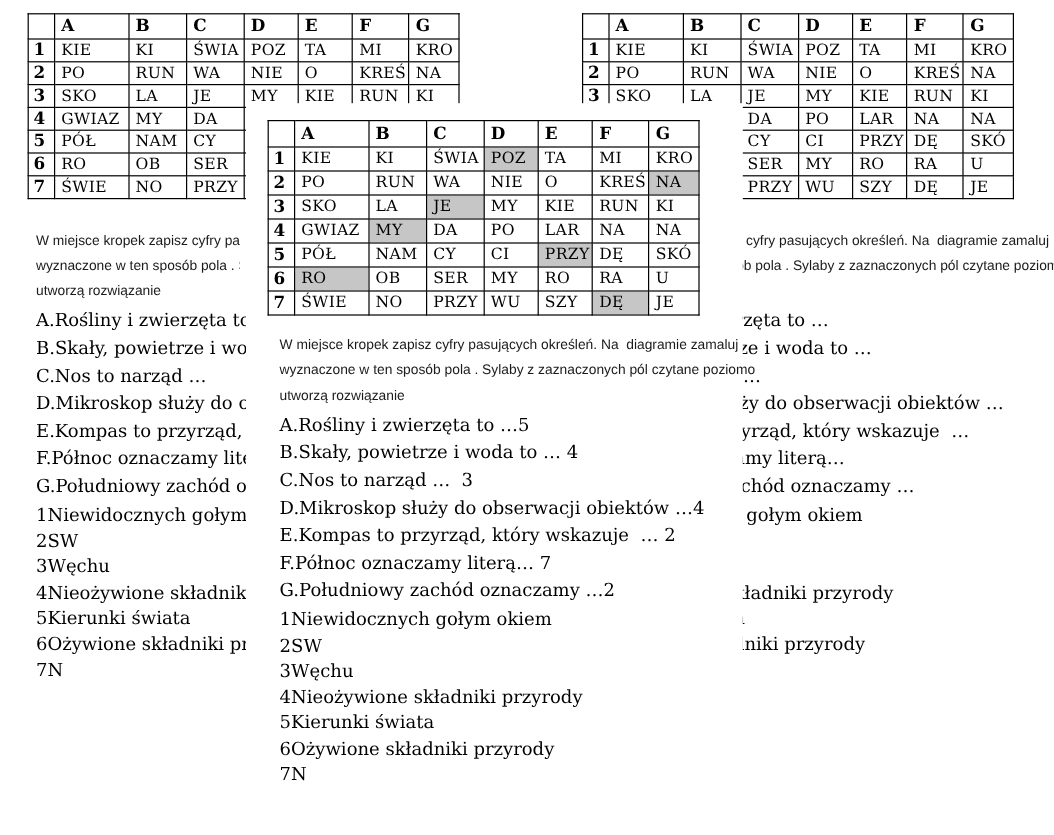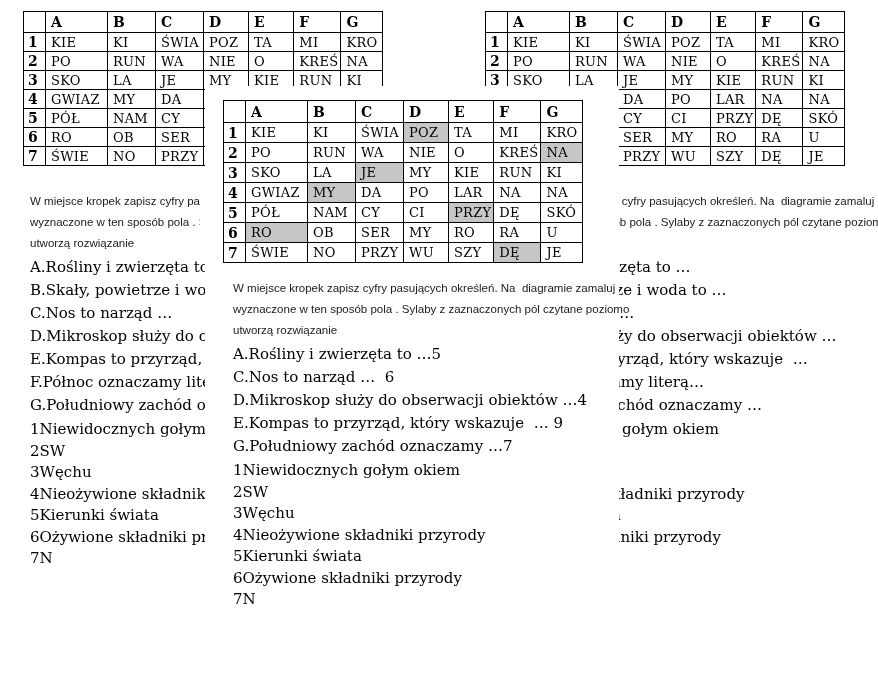--- a/index.html
+++ b/index.html
@@ -422,24 +422,26 @@
     </table>
   </div>
   <div class="txtwrap">
     <div class="instr">
       <p>W miejsce kropek zapisz cyfry pasujących określeń. Na  diagramie zamaluj</p>
         <p>wyznaczone w ten sposób pola . Sylaby z zaznaczonych pól czytane poziomo</p>
         <p>utworzą rozwiązanie</p>
     </div>
     <div class="clues">
       <p>A.Rośliny i zwierzęta to …5</p>
-        <p>C.Nos to narząd …  6</p>
+        <p>B.Skały, powietrze i woda to … 4</p>
+        <p>C.Nos to narząd …  3</p>
         <p>D.Mikroskop służy do obserwacji obiektów …4</p>
-        <p>E.Kompas to przyrząd, który wskazuje  … 9</p>
-        <p>G.Południowy zachód oznaczamy …7</p>
+        <p>E.Kompas to przyrząd, który wskazuje  … 2</p>
+        <p>F.Północ oznaczamy literą… 7</p>
+        <p>G.Południowy zachód oznaczamy …2</p>
     </div>
     <div class="defs">
       <p>1Niewidocznych gołym okiem</p>
         <p>2SW</p>
         <p>3Węchu</p>
         <p>4Nieożywione składniki przyrody</p>
         <p>5Kierunki świata</p>
         <p>6Ożywione składniki przyrody</p>
         <p>7N</p>
     </div>

